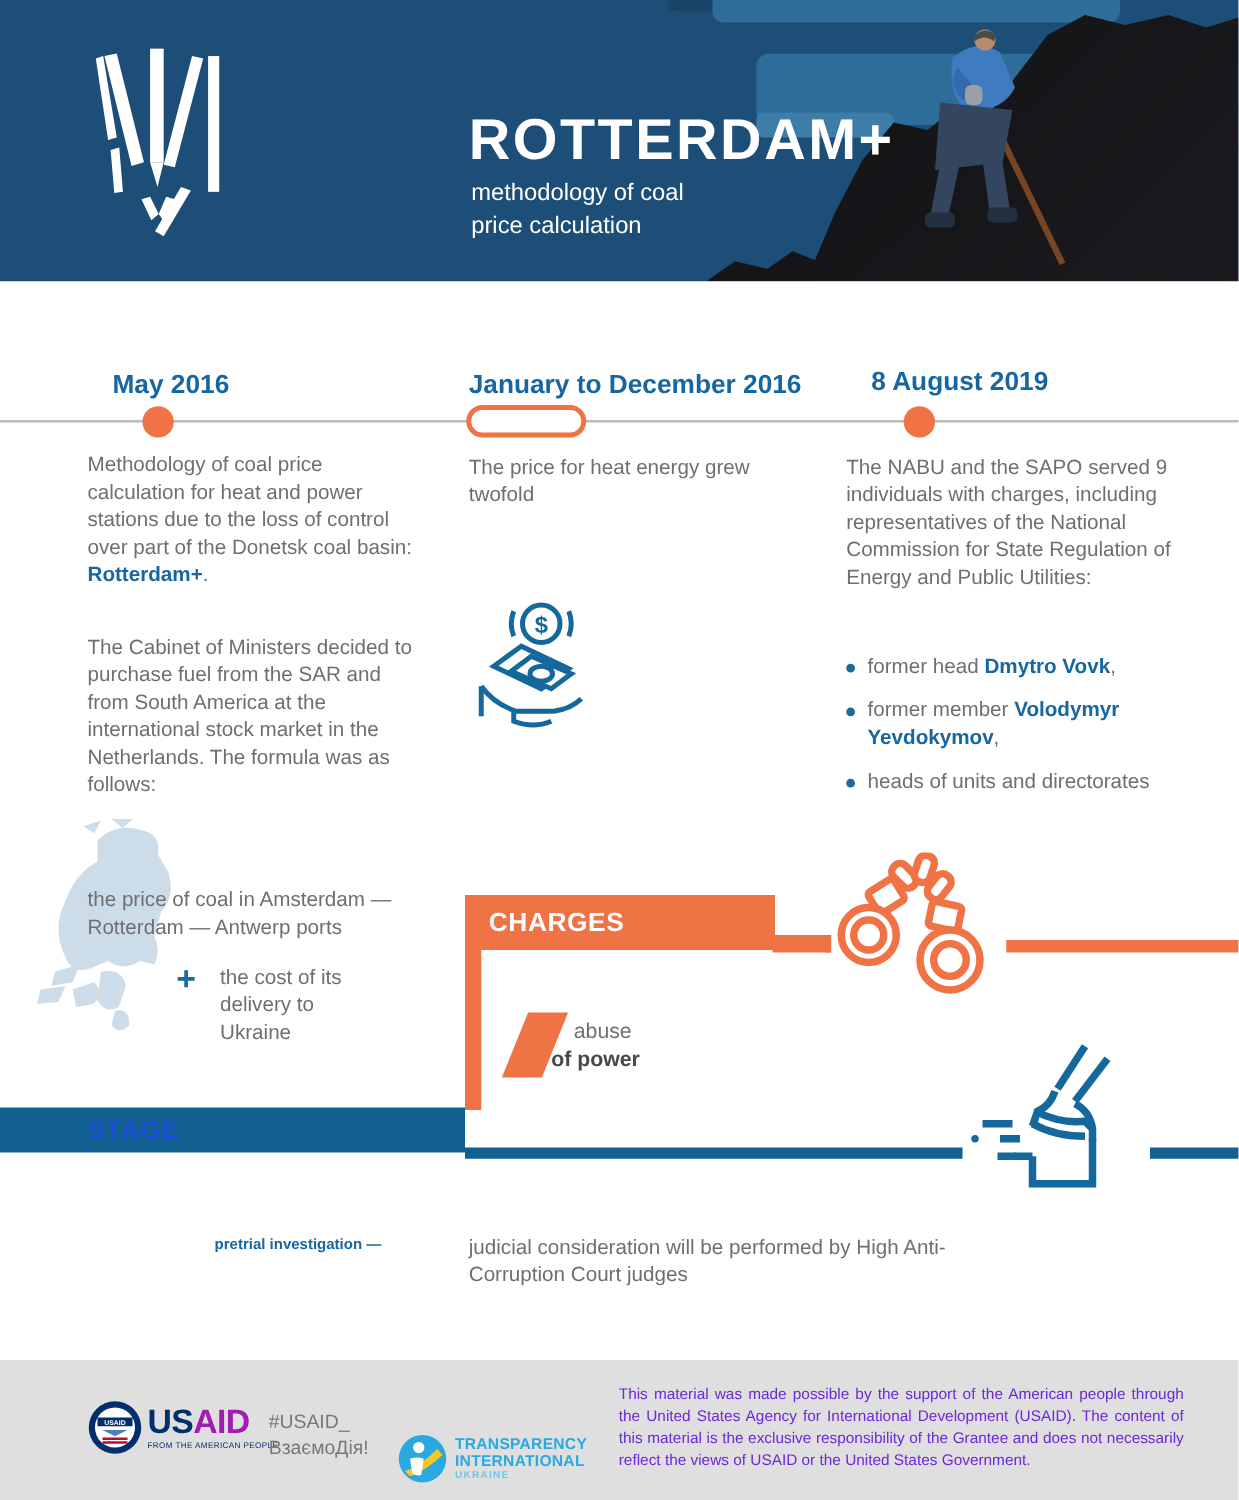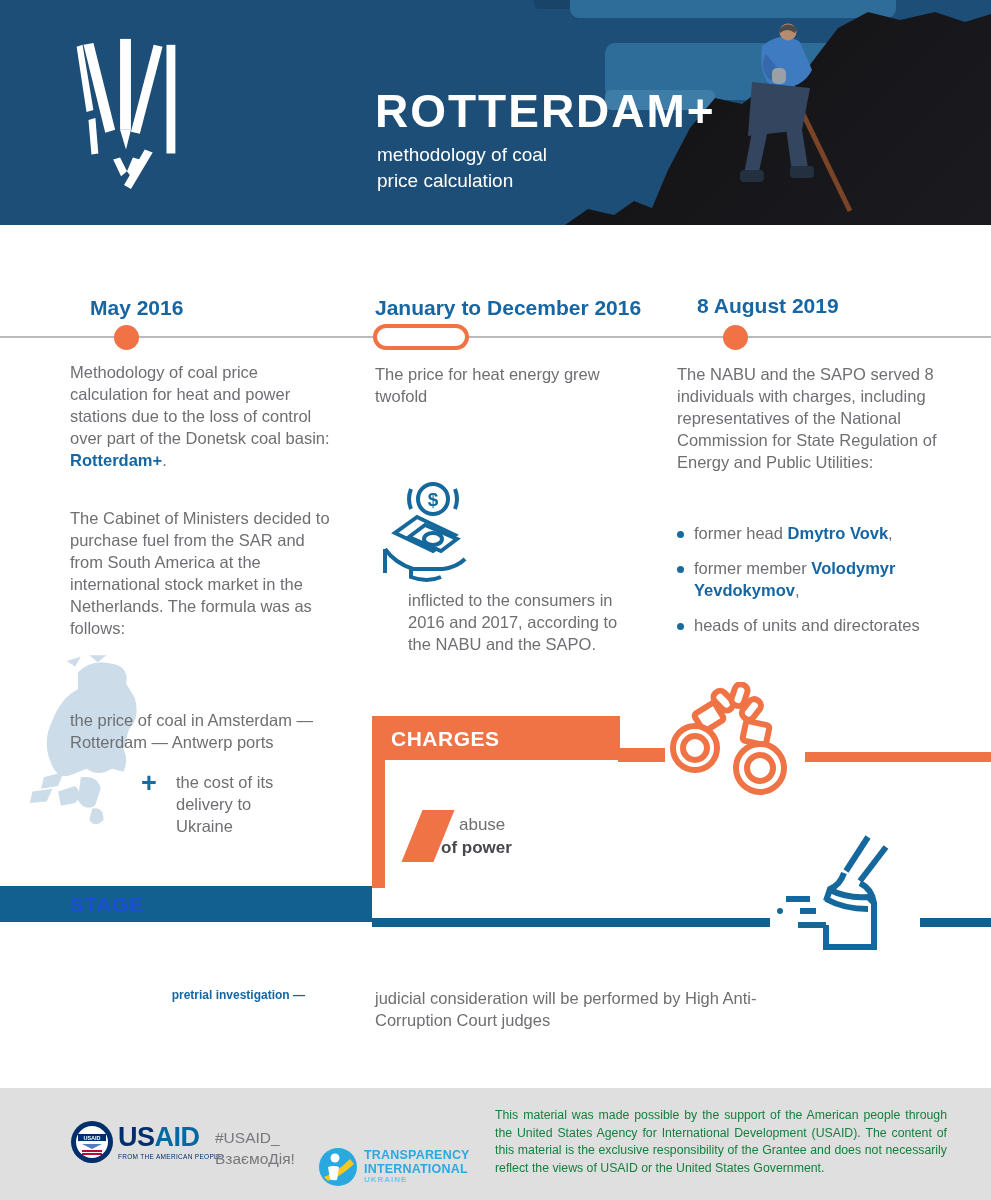--- a/index.html
+++ b/index.html
@@ -57,27 +57,27 @@
   .stage-line { left:372px; top:918px; width:619px; height:9px; background:#11608f; }
   .kick-patch { left:770px; top:833px; width:150px; height:120px; background:#ffffff; z-index:3; }
   .stage-label { left:70px; top:988px; width:235px; text-align:right; color:#1566a3; font-size:12px; font-weight:bold; }
   .stage-desc { left:375px; top:988px; width:400px; }
 
   
   .footer { left:0; top:1088px; width:991px; height:112px; background:#dfdfe0; }
   .usaid { left:70px; top:1120px; display:flex; align-items:center; }
   .usaid-wordmark { margin-left:4px; }
   .usaid-word { font-size:27px; font-weight:bold; letter-spacing:-0.5px; line-height:1; }
-  .usaid-us { color:#002f6c; } .usaid-aid { color:#0369a1; }
+  .usaid-us { color:#002f6c; } .usaid-aid { color:#a21caf; }
   .usaid-tag { font-size:6.5px; color:#002f6c; letter-spacing:0.3px; margin-top:2px; }
   .hashtag { left:215px; top:1128px; color:#77787b; font-size:15.5px; line-height:1.35; }
   .ti { left:318px; top:1122px; display:flex; align-items:center;margin-top:25px; }
   .ti-text { margin-left:6px; color:#2aa9e0; font-weight:bold; font-size:12.5px; line-height:1.1; letter-spacing:0.2px; }
   .ti-ukraine { font-size:8px; color:#6fc5ea; letter-spacing:1px; }
-  .disclaimer { left:495px; top:1107px; width:452px; color:#15803d; font-size:12.3px; line-height:1.43; text-align:justify; }
+  .disclaimer { left:495px; top:1107px; width:452px; color:#6d28d9; font-size:12.3px; line-height:1.43; text-align:justify; }
 </style>
 </head>
 <body>
 
 <div class="page">
 
   <div class="abs header">
     <div class="abs deco-tab" style="left:534px;"></div>
     <div class="abs deco-band1" style="left:570px;"></div>
     <div class="abs deco-band2" style="left:605px;"></div>
@@ -162,23 +162,22 @@
       <path d="M36,40 L14,56 L52,74 L74,58 Z"></path>
       <path d="M44,48 L28,60 L60,74 L76,62 Z" fill="#ffffff"></path>
       <ellipse cx="52" cy="62" rx="9" ry="6"></ellipse>
       <path d="M4,72 Q14,86 32,92 L62,92 Q76,90 84,82"></path>
       <path d="M4,72 L4,96"></path>
       <path d="M30,92 L30,100 Q46,106 60,100"></path>
     </g>
     <text x="52" y="29" font-size="19" font-weight="bold" fill="#15689c" text-anchor="middle" font-family="Liberation Sans, sans-serif">$</text>
   </svg>
 
-  <div class="abs gray" style="left:408px; top:590px; width:210px;">inflicted to the consumers in 2016 and 2017, according to the NABU and the SAPO.</div>
-
-  <div class="abs gray col" style="left:677px; top:364px;">The NABU and the SAPO served 8 individuals with charges, including representatives of the National Commission for State Regulation of Energy and Public Utilities:</div>
+
+  <div class="abs gray col" style="left:677px; top:364px;">The NABU and the SAPO served 9 individuals with charges, including representatives of the National Commission for State Regulation of Energy and Public Utilities:</div>
 
   <div class="abs bullets">
     <div class="bullet-row">
       <span class="bullet-dot"></span>
       <span class="gray"><span>former head </span><span class="blue-bold">Dmytro Vovk</span><span>,</span></span>
     </div>
     <div class="bullet-row">
       <span class="bullet-dot"></span>
       <span class="gray"><span>former member </span><span class="blue-bold">Volodymyr Yevdokymov</span><span>,</span></span>
     </div>

